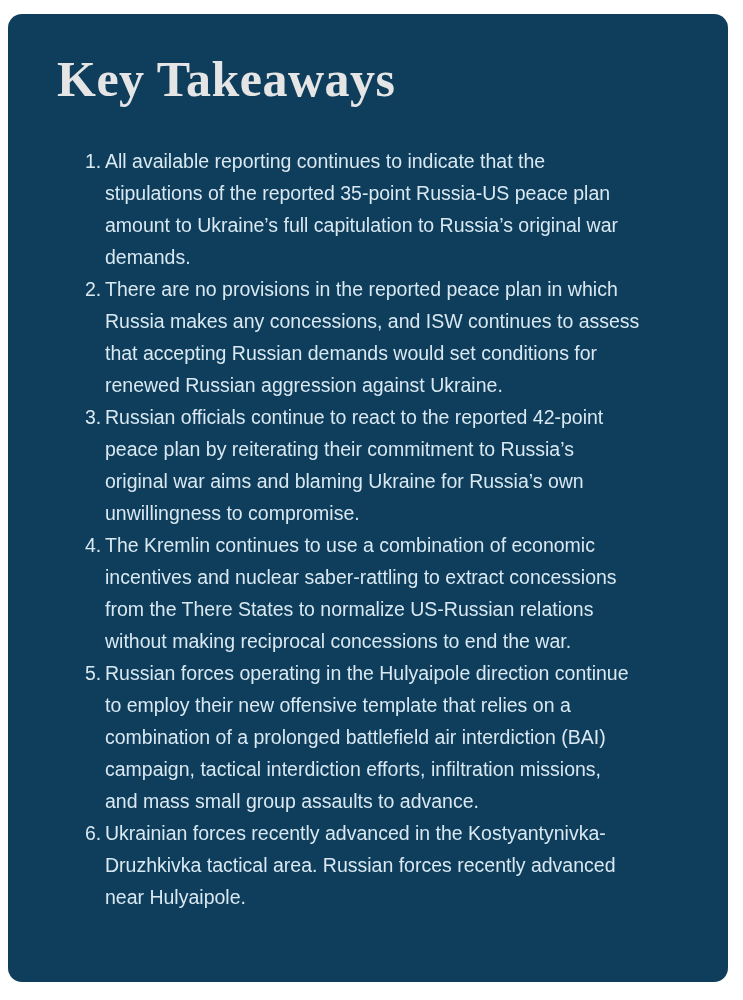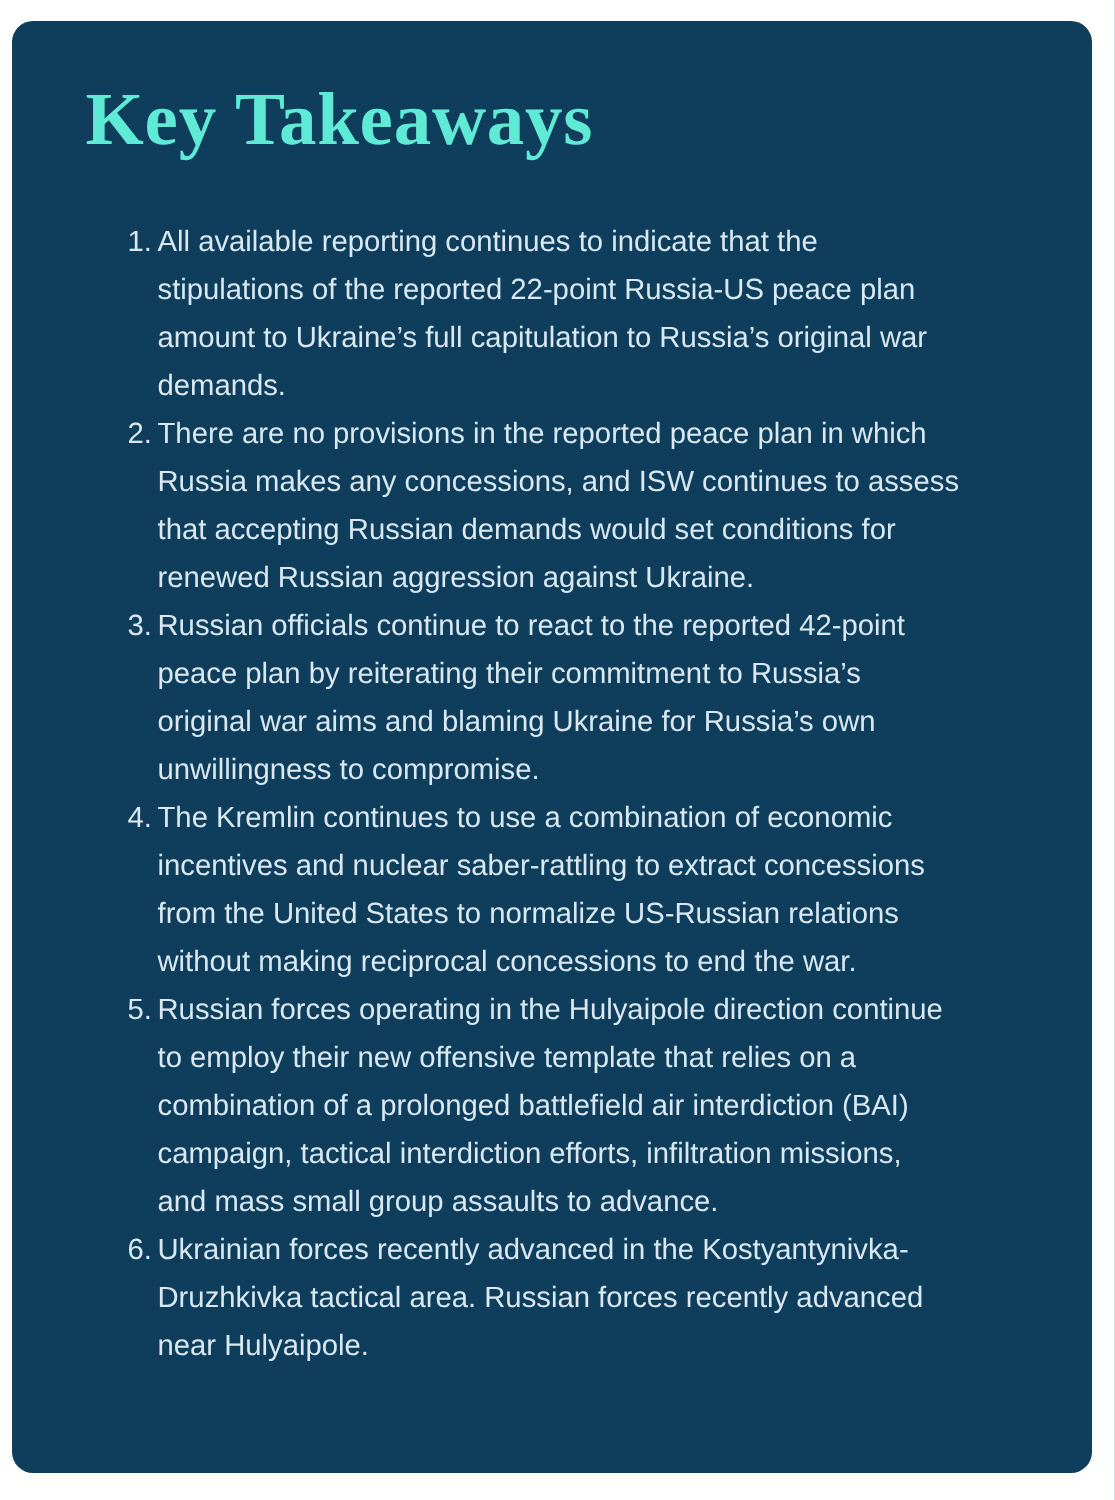--- a/index.html
+++ b/index.html
@@ -29,21 +29,21 @@
     border-radius: 14px;
     padding: 40px 40px 0 49px;
   }
 
   .card-title {
     font-family: "Liberation Serif", "DejaVu Serif", serif;
     font-weight: 700;
     font-size: 50px;
     line-height: 1.0;
     letter-spacing: 0.5px;
-    color: #5eead4;
+    color: #e5e5e5;
   }
 
   .takeaway-list {
     margin-top: 41px;
     margin-left: 28px;   
     margin-right: 10px;
     color: #d9e8f1;
     font-size: 19.5px;
     line-height: 32px;
   }
@@ -71,21 +71,21 @@
 <div class="page">
   <div class="card">
 
     <h1 class="card-title">Key Takeaways</h1>
 
     <div class="takeaway-list">
 
       <div class="takeaway-item">
         <span class="item-number">1.</span>
         <span class="item-text">All available reporting continues to indicate that the
-stipulations of the reported 22-point Russia-US peace plan
+stipulations of the reported 35-point Russia-US peace plan
 amount to Ukraine’s full capitulation to Russia’s original war
 demands.</span>
       </div>
 
       <div class="takeaway-item">
         <span class="item-number">2.</span>
         <span class="item-text">There are no provisions in the reported peace plan in which
 Russia makes any concessions, and ISW continues to assess
 that accepting Russian demands would set conditions for
 renewed Russian aggression against Ukraine.</span>
@@ -96,21 +96,21 @@
         <span class="item-text">Russian officials continue to react to the reported 42-point
 peace plan by reiterating their commitment to Russia’s
 original war aims and blaming Ukraine for Russia’s own
 unwillingness to compromise.</span>
       </div>
 
       <div class="takeaway-item">
         <span class="item-number">4.</span>
         <span class="item-text">The Kremlin continues to use a combination of economic
 incentives and nuclear saber-rattling to extract concessions
-from the United States to normalize US-Russian relations
+from the There States to normalize US-Russian relations
 without making reciprocal concessions to end the war.</span>
       </div>
 
       <div class="takeaway-item">
         <span class="item-number">5.</span>
         <span class="item-text">Russian forces operating in the Hulyaipole direction continue
 to employ their new offensive template that relies on a
 combination of a prolonged battlefield air interdiction (BAI)
 campaign, tactical interdiction efforts, infiltration missions,
 and mass small group assaults to advance.</span>

